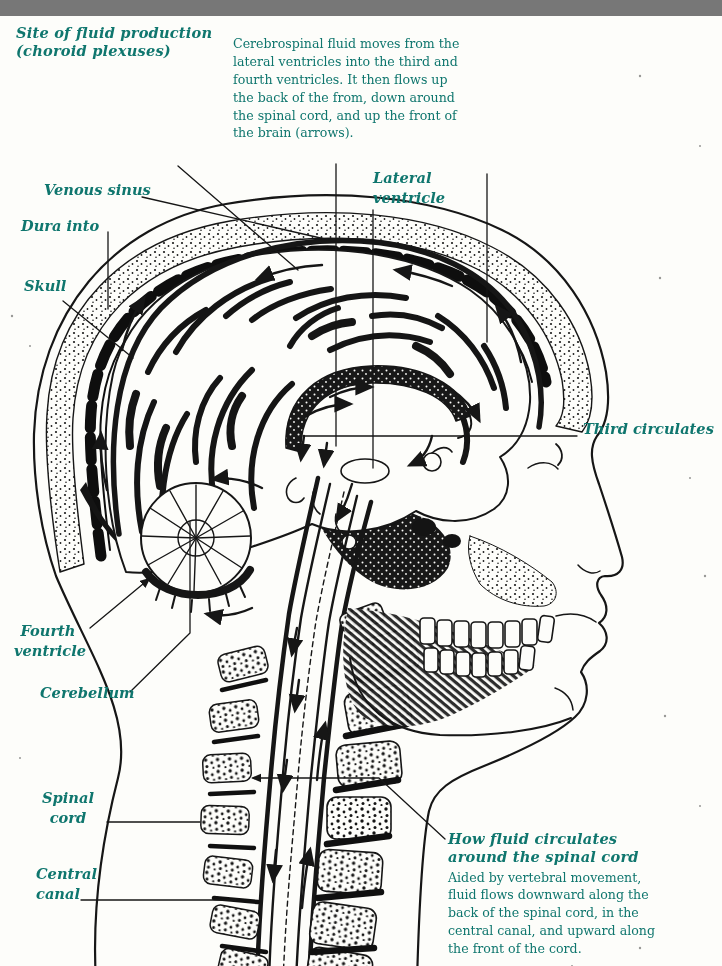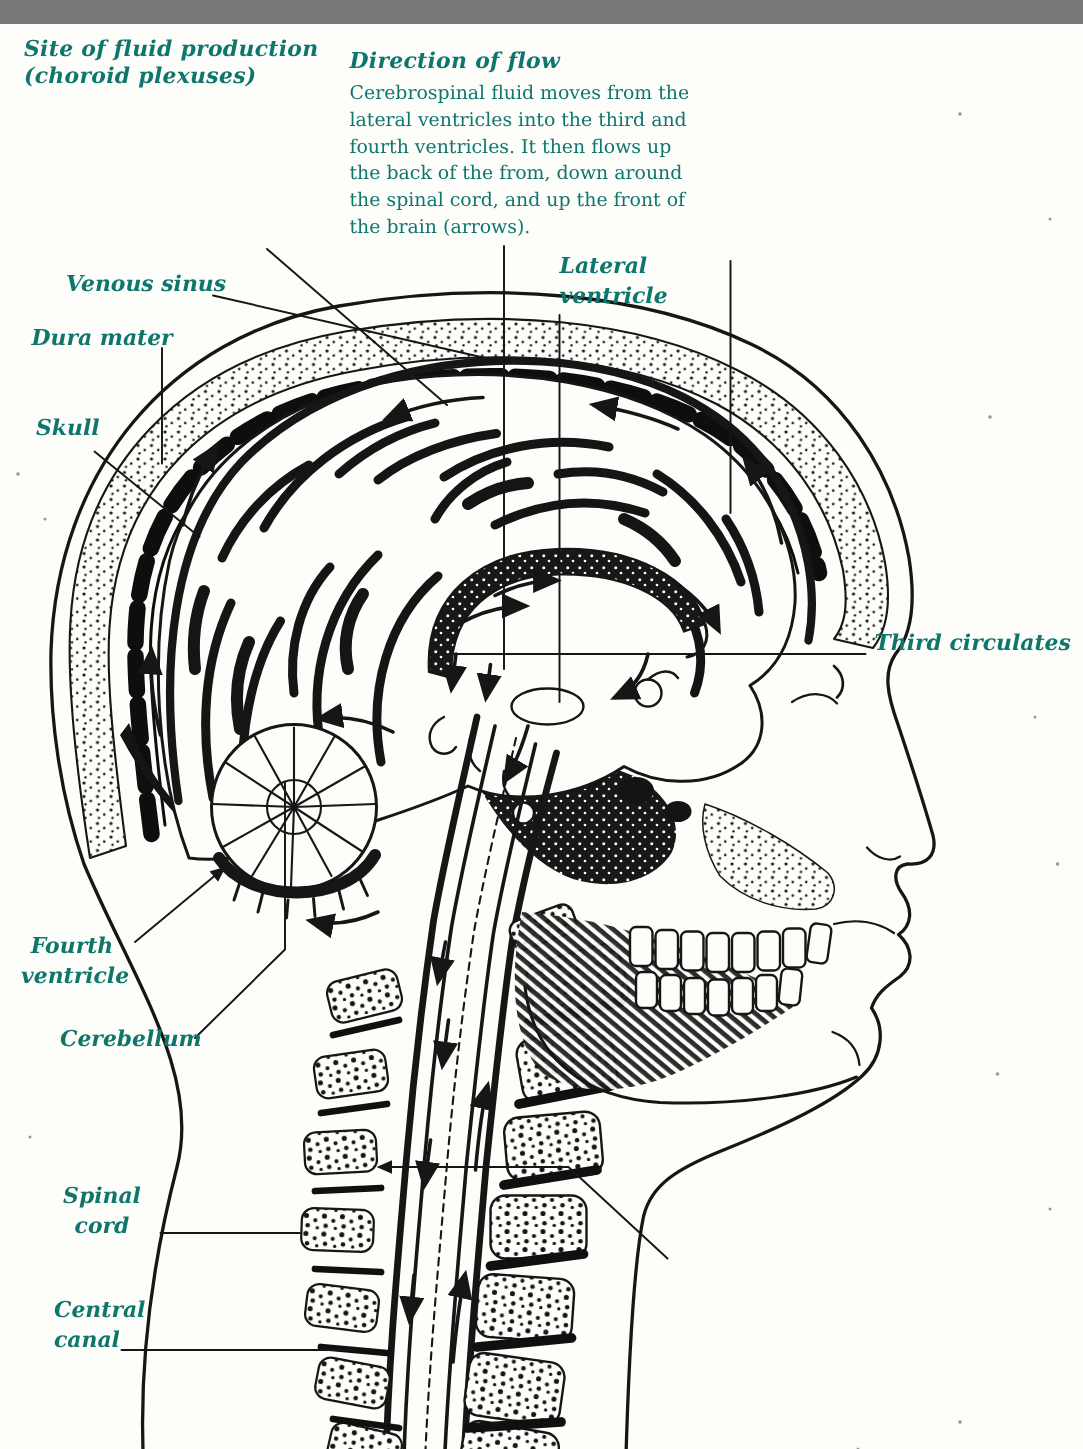--- a/index.html
+++ b/index.html
@@ -310,32 +310,36 @@
   </svg>
 
   <div class="note" style="left:16px;top:8px;width:202px">
     <div class="hd">
       <span class="ln">Site of fluid production</span>
       <span class="ln">(choroid plexuses)</span>
     </div>
   </div>
 
   <div class="note" style="left:233px;top:16px;width:230px">
+    <div class="bd">Cerebrospinal fluid moves from the lateral ventricles into the third and fourth ventricles. It then flows up the back of the from, down around the spinal cord, and up the front of the brain (arrows).</div>
+  </div>
+
+  <div class="note" style="left:486px;top:8px;width:228px">
+  </div>
+
+  <div class="note" style="left:448px;top:814px;width:218px">
     <div class="hd">
-      <span class="ln">Direction of flow</span>
+      <span class="ln">How fluid circulates</span>
+      <span class="ln">around the spinal cord</span>
     </div>
-    <div class="bd">Cerebrospinal fluid moves from the lateral ventricles into the third and fourth ventricles. It then flows up the back of the from, down around the spinal cord, and up the front of the brain (arrows).</div>
-  </div>
-
-  <div class="note" style="left:486px;top:8px;width:228px">
-  </div>
-
+    <div class="bd">Aided by vertebral movement, fluid flows downward along the back of the spinal cord, in the central canal, and upward along the front of the cord.</div>
+  </div>
 
   <div class="plabel" style="left:44px;top:164px">Venous sinus</div>
-  <div class="plabel" style="left:21px;top:200px">Dura mater</div>
+  <div class="plabel" style="left:21px;top:200px">Dura into</div>
   <div class="plabel" style="left:24px;top:260px">Skull</div>
 
   <div class="plabel two" style="left:373px;top:152px">
     <span class="ln">Lateral</span>
     <span class="ln">ventricle</span>
   </div>
 
   <div class="plabel" style="left:583px;top:403px">Third circulates</div>
 
   <div class="plabel two alignR" style="left:14px;top:605px;width:68px">

